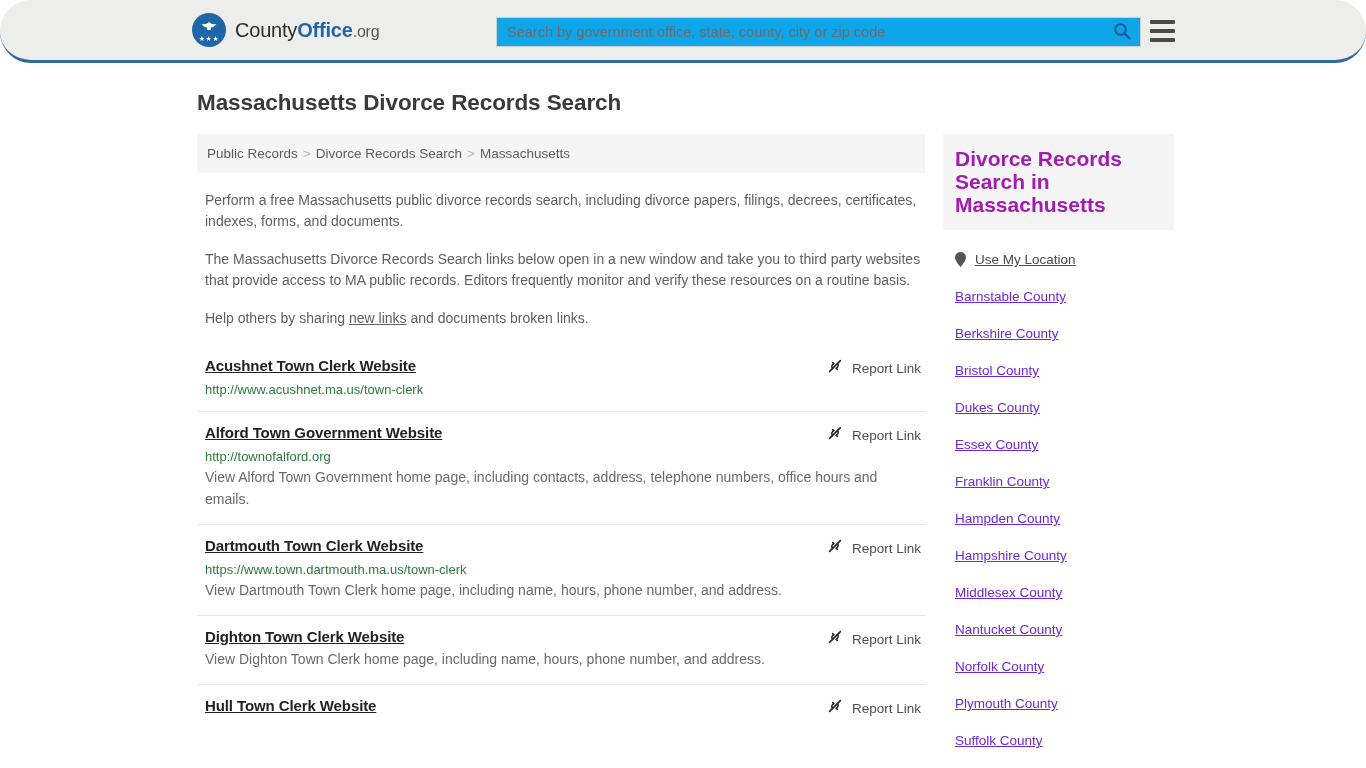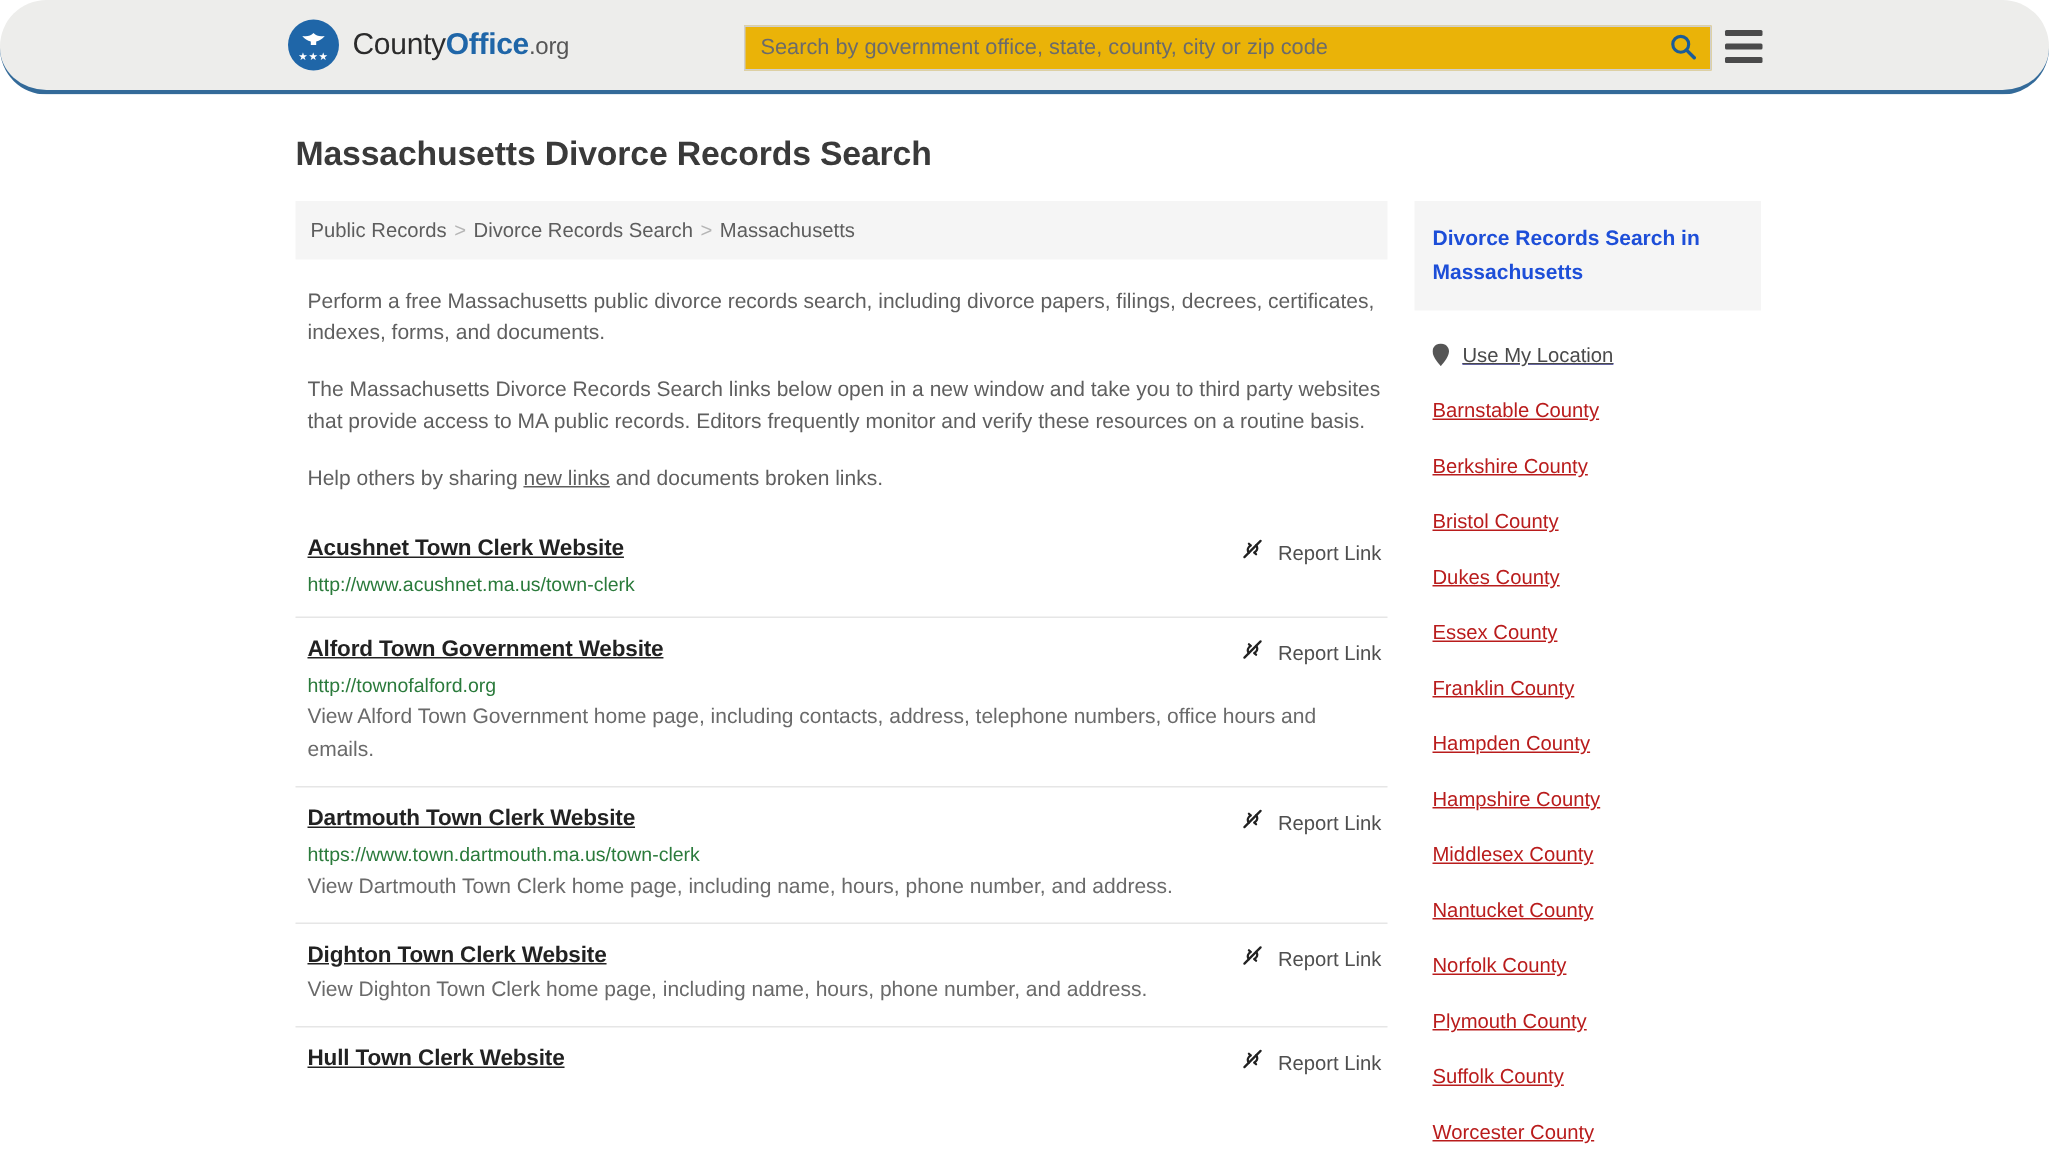--- a/index.html
+++ b/index.html
@@ -61,21 +61,21 @@
   }
   .logo-text .bold-blue { color: #1f66a8; font-weight: bold; }
   .logo-text .dotorg { color: #555; font-size: 16px; }
 
   .search-wrap {
     position: absolute;
     left: 496px;
     top: 17px;
     width: 645px;
     height: 30px;
-    background: #eab308;
+    background: #0ea5e9;
     border: 1px solid #cfcfcf;
     display: flex;
     align-items: center;
   }
   .search-input {
     flex: 1 1 auto;
     border: 0;
     outline: none;
     font-family: "Liberation Sans", sans-serif;
     font-size: 14.5px;
@@ -202,23 +202,23 @@
   .report-link .label {
     font-size: 13.5px;
     color: #4f4f4f;
     margin-left: 9px;
   }
 
   
   .side-box-head {
     background: #f5f5f5;
     padding: 13px 12px 14px 12px;
-    font-size: 14px;
+    font-size: 21px;
     font-weight: bold;
-    color: #1d4ed8;
+    color: #a21caf;
     line-height: 23px;
   }
   .side-links { padding: 0 0 0 12px; }
   .use-location {
     display: flex;
     align-items: center;
     margin-top: 22px;
   }
   .pin-icon {
     width: 11px; height: 15px;
@@ -226,21 +226,21 @@
     margin-right: 9px;
   }
   .use-location .label {
     font-size: 13.5px;
     color: #4a4a4a;
     text-decoration: underline;
   }
   .county-link {
     display: block;
     font-size: 13.5px;
-    color: #b91c1c;
+    color: #6d28d9;
     text-decoration: underline;
     margin-top: 22px;
   }
 </style>
 </head>
 <body>
 
 <div class="site-header">
 
   <a class="logo-wrap" href="#">

